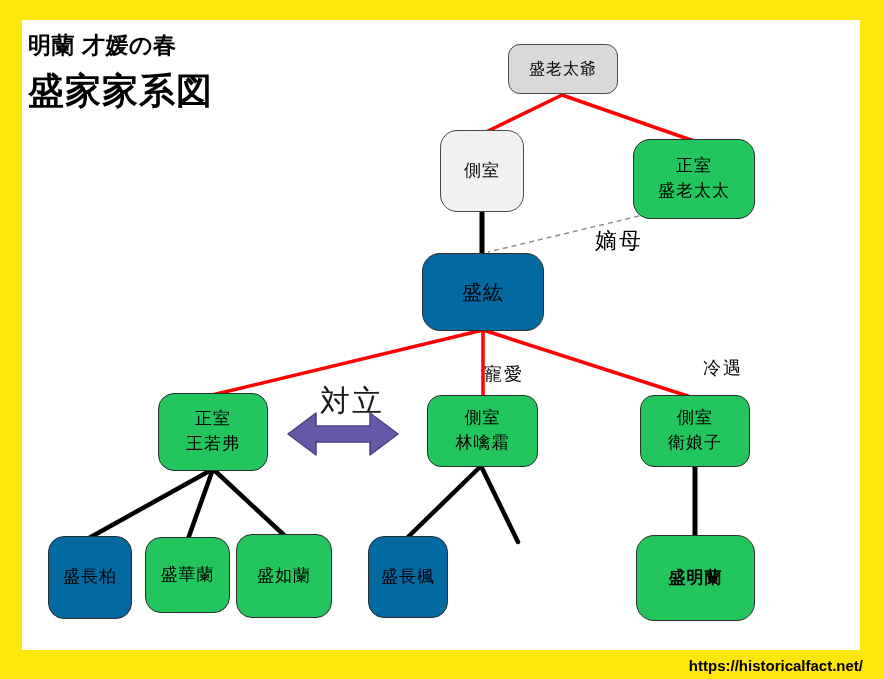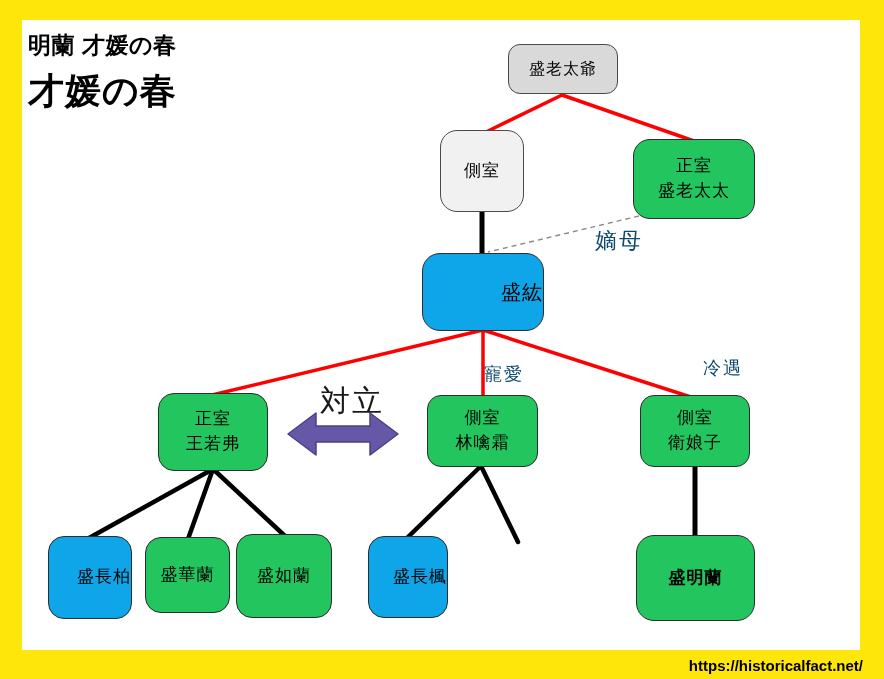--- a/index.html
+++ b/index.html
@@ -21,25 +21,25 @@
     border:1.6px solid #2d2d2d;
     box-sizing:border-box;
     text-align:center;
   }
   .node-label{
     white-space:pre-line;
     font-size:17px;color:#000;line-height:1.45;
     letter-spacing:1px;
   }
   .bg-pink{background:#22c55e;}
-  .bg-blue{background:#0ea5e9;justify-content:flex-end;}
+  .bg-blue{background:#0369a1;}
   .bg-gray{background:#d9d9d9;border-color:#4a4a4a;}
   .bg-lightgray{background:#f1f1f1;border-color:#4a4a4a;}
   .rel-label{
-    position:absolute;z-index:4;color:#0c4a6e;
+    position:absolute;z-index:4;color:#000000;
     letter-spacing:2px;
   }
   .title{
     position:absolute;left:28px;top:30px;z-index:4;color:#000;
   }
   .title-line1{font-size:23px;font-weight:700;letter-spacing:0.5px;}
   .title-line2{font-size:36px;font-weight:700;margin-top:6px;letter-spacing:1px;}
   .footer-url{
     position:absolute;right:21px;bottom:5px;z-index:4;
     font-size:15px;font-weight:700;color:#000;
@@ -118,18 +118,18 @@
     <span class="node-label" style="font-size:17px;font-weight:700;">盛明蘭</span>
   </div>
 
   <div class="rel-label" style="left:595px;top:226px;font-size:22px;">嫡母</div>
   <div class="rel-label" style="left:484px;top:362px;font-size:18px;">寵愛</div>
   <div class="rel-label" style="left:703px;top:356px;font-size:18px;">冷遇</div>
   <div class="rel-label" style="left:320px;top:381px;font-size:30px;color:#1a1a1a;">対立</div>
 
   <div class="title">
     <div class="title-line1">明蘭 才媛の春</div>
-    <div class="title-line2">才媛の春</div>
+    <div class="title-line2">盛家家系図</div>
   </div>
 
   <div class="footer-url">https://historicalfact.net/</div>
 
 </div>
 
 </body></html>

